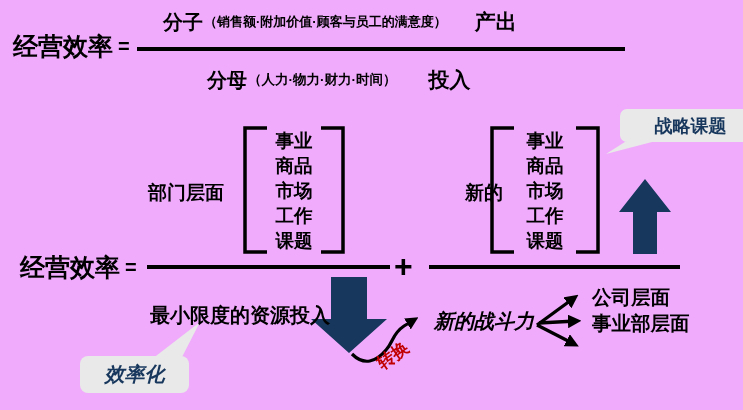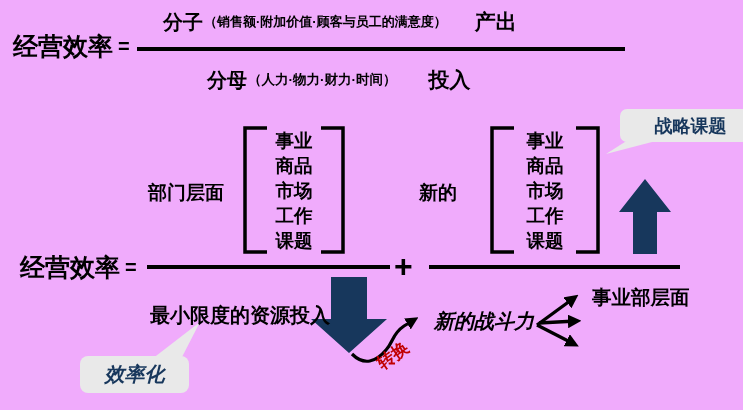--- a/index.html
+++ b/index.html
@@ -82,21 +82,21 @@
   <div class="abs prefix" style="left:148px; top:180px;">部门层面</div>
 
   <div class="abs bracket-items" style="left:250px; top:128px;">
     <div>事业</div>
     <div>商品</div>
     <div>市场</div>
     <div>工作</div>
     <div>课题</div>
   </div>
 
-  <div class="abs prefix" style="left:419px; top:180px;">新的</div>
+  <div class="abs prefix" style="left:465px; top:180px;">新的</div>
 
   <div class="abs bracket-items" style="left:501px; top:128px;">
     <div>事业</div>
     <div>商品</div>
     <div>市场</div>
     <div>工作</div>
     <div>课题</div>
   </div>
 
   <div class="callout" style="left:620px; top:109px; width:141px; height:33px; font-size:18px;">
@@ -118,16 +118,17 @@
 
   <div class="callout" style="left:80px; top:356px; width:109px; height:37px; font-size:20px; border-radius:8px;font-style:italic;">
     <span>效率化</span>
   </div>
 
   <div class="abs rot-red" style="left:376px; top:344px;">转换</div>
 
   <div class="abs result-label" style="left:434px; top:308px;">新的战斗力</div>
 
   <div class="abs levels" style="left:592px; top:285px;">
+    <div>公司层面</div>
     <div>事业部层面</div>
   </div>
 
 </div>
 
 </body></html>

